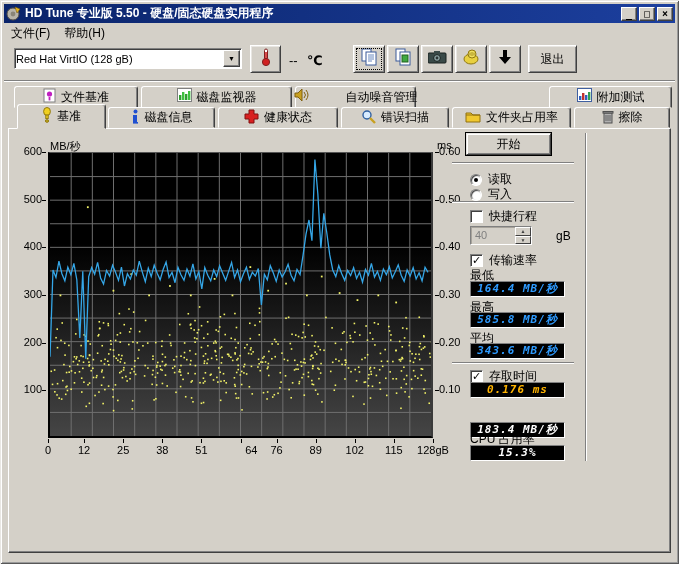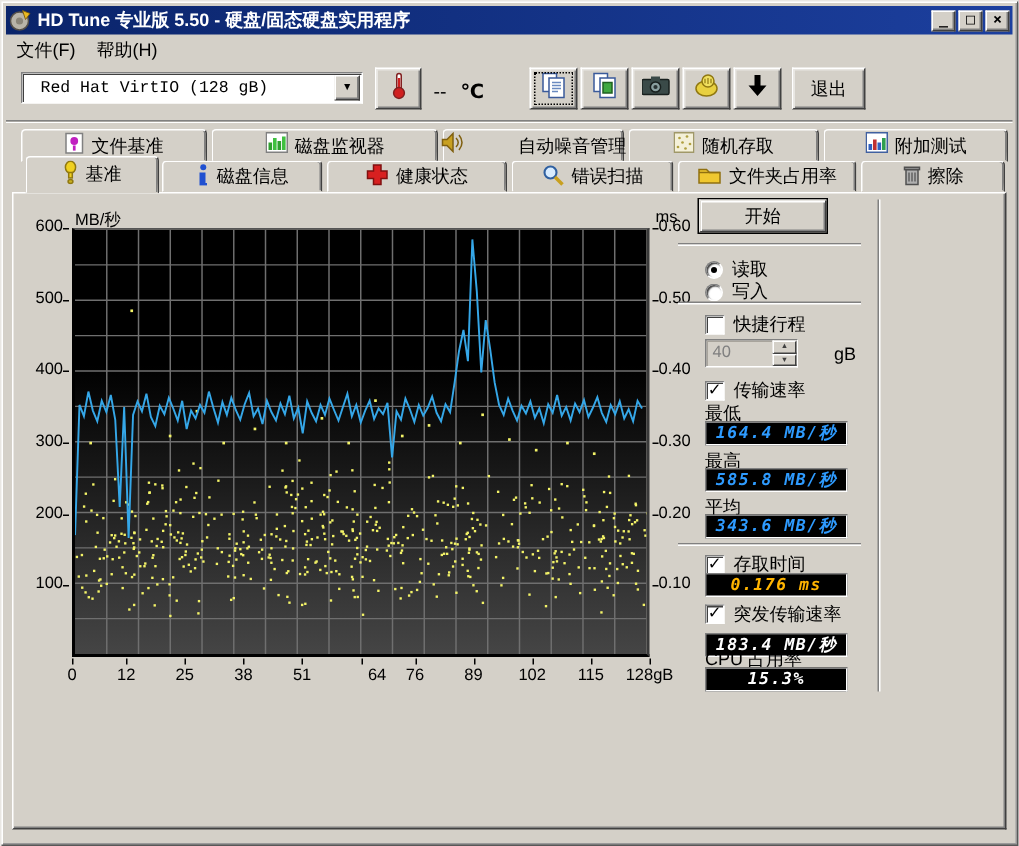--- a/index.html
+++ b/index.html
@@ -13,21 +13,21 @@
 .winbtns { margin-left:auto; display:flex; gap:2px; }
 .winbtn { width:16px; height:14px; background:#d4d0c8; border:1px solid; border-color:#fff #404040 #404040 #fff;
   box-shadow: inset -1px -1px 0 #808080; font-size:10px; line-height:11px; text-align:center; font-weight:bold; color:#000;
   font-family:"DejaVu Sans Mono",monospace; cursor:default; }
 .menubar { position:absolute; left:4px; top:24px; right:4px; height:18px; display:flex; align-items:center; font-size:12px; }
 .menu-item { padding:2px 7px; }
 .toolbar { position:absolute; left:4px; top:42px; right:4px; height:39px; border-bottom:1px solid #808080;
   box-shadow: 0 1px 0 #fff; }
 .combo { position:absolute; left:10px; top:6px; width:228px; height:21px; background:#fff;
   border:1px solid; border-color:#808080 #fff #fff #808080; box-shadow: inset 1px 1px 0 #404040; display:flex; align-items:center; }
-.combo .val { flex:1; font-family:Liberation Mono, monospace; font-size:11px; padding-left:12px; white-space:nowrap; overflow:hidden; }
+.combo .val { flex:1; font-family:Liberation Sans, sans-serif; font-size:11px; padding-left:1px; white-space:nowrap; overflow:hidden; }
 .combo-btn { width:17px; height:17px; margin-right:1px; background:#d4d0c8; border:1px solid; border-color:#fff #404040 #404040 #fff;
   box-shadow: inset -1px -1px 0 #808080; font-size:7px; text-align:center; line-height:15px; color:#000; }
 .tbtn { position:absolute; top:3px; height:28px; background:#d4d0c8; border:1px solid; border-color:#fff #404040 #404040 #fff;
   box-shadow: inset 1px 1px 0 #e8e6e2, inset -1px -1px 0 #808080; display:flex; align-items:center; justify-content:center; }
 .tbtn.focused { outline:1px dotted #000; outline-offset:-4px; }
 .temp-text { position:absolute; top:11px; font-size:13px; color:#000; }
 .exit-btn { font-size:12px; }
 .tab { position:absolute; background:#d4d0c8; border:1px solid; border-color:#fff #404040 transparent #fff;
   box-shadow: inset -1px 0 0 #808080; border-radius:3px 3px 0 0; display:flex; align-items:center; justify-content:center;
   font-size:12px; gap:5px; white-space:nowrap; }
@@ -166,34 +166,20 @@
           <rect x="11" y="3" width="2.4" height="9" fill="#40c040"></rect>
         </svg></span>
     <span>磁盘监视器</span>
   </div>
   <div class="tab back" style="left:295px;width:121px;gap:36px;">
     <span><svg width="16" height="14">
           <path d="M1 5h3l4-4v12l-4-4H1z" fill="#c8a020" stroke="#806010"></path>
           <path d="M10 4q3 3 0 6 M12 2q4 5 0 10" stroke="#806010" fill="none"></path>
         </svg></span>
     <span>自动噪音管理</span>
-  </div>
-  <div class="tab back" style="left:419px;width:127px;">
-    <span><svg width="14" height="14">
-          <rect x="0.5" y="0.5" width="13" height="13" fill="#f4f0d8" stroke="#a09868"></rect>
-          <g fill="#b0a040">
-            <circle cx="4" cy="4" r="0.9"></circle>
-            <circle cx="9" cy="3" r="0.9"></circle>
-            <circle cx="6" cy="7" r="0.9"></circle>
-            <circle cx="11" cy="8" r="0.9"></circle>
-            <circle cx="3" cy="10" r="0.9"></circle>
-            <circle cx="8" cy="11" r="0.9"></circle>
-          </g>
-        </svg></span>
-    <span>随机存取</span>
   </div>
   <div class="tab back" style="left:549px;width:123px;">
     <span><svg width="15" height="14">
           <rect x="0.5" y="0.5" width="14" height="13" fill="#fff" stroke="#4060a0"></rect>
           <rect x="2" y="8" width="2.4" height="4" fill="#3060c0"></rect>
           <rect x="5" y="5" width="2.4" height="7" fill="#c03030"></rect>
           <rect x="8" y="7" width="2.4" height="5" fill="#3060c0"></rect>
           <rect x="11" y="4" width="2.4" height="8" fill="#30a050"></rect>
         </svg></span>
     <span>附加测试</span>
@@ -928,23 +914,19 @@
   <div class="lcd blue" style="top:343px;z-index:4;"><span>343.6 MB/秒</span></div>
 
   <div class="hsep" style="top:362px;z-index:4;"></div>
 
   <div class="ctl-row" style="top:368px;z-index:4;">
     <span class="checkbox on"></span>
     <span>存取时间</span>
   </div>
   <div class="lcd yellow" style="top:382px;z-index:4;"><span>0.176 ms</span></div>
 
-  <div class="ctl-row" style="top:401px;z-index:4;">
-    <span class="checkbox on"></span>
-    <span>突发传输速率</span>
-  </div>
   <div class="lcd white" style="top:422px;z-index:4;"><span>183.4 MB/秒</span></div>
 
   <span class="plabel" style="top:431px;z-index:4;">CPU 占用率</span>
   <div class="lcd white" style="top:445px;z-index:4;"><span>15.3%</span></div>
 
   <div class="vsep" style="z-index:4;"></div>
 </div>
 
 </body></html>

